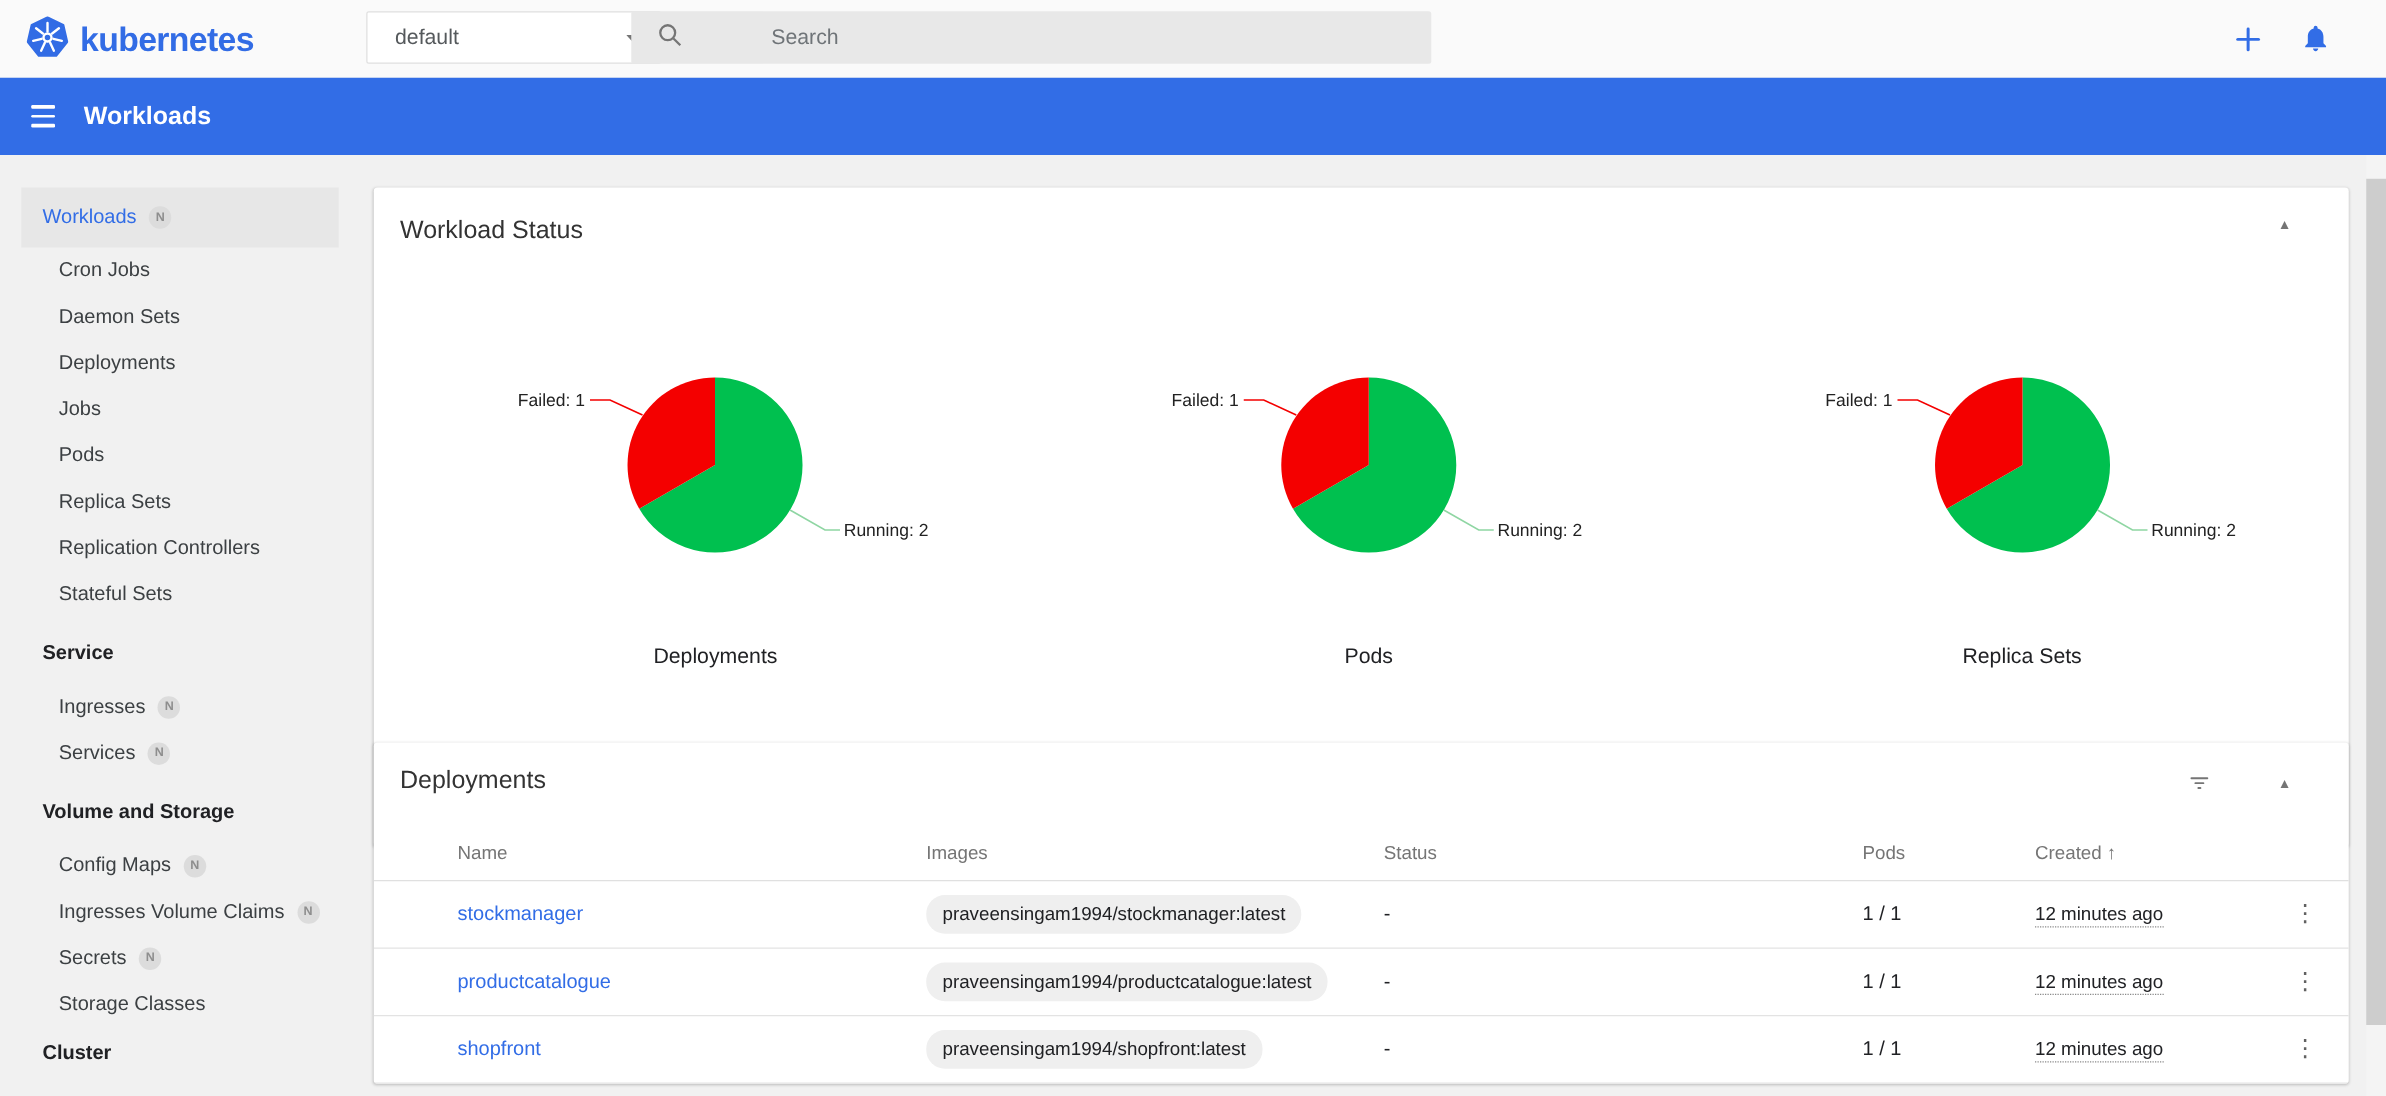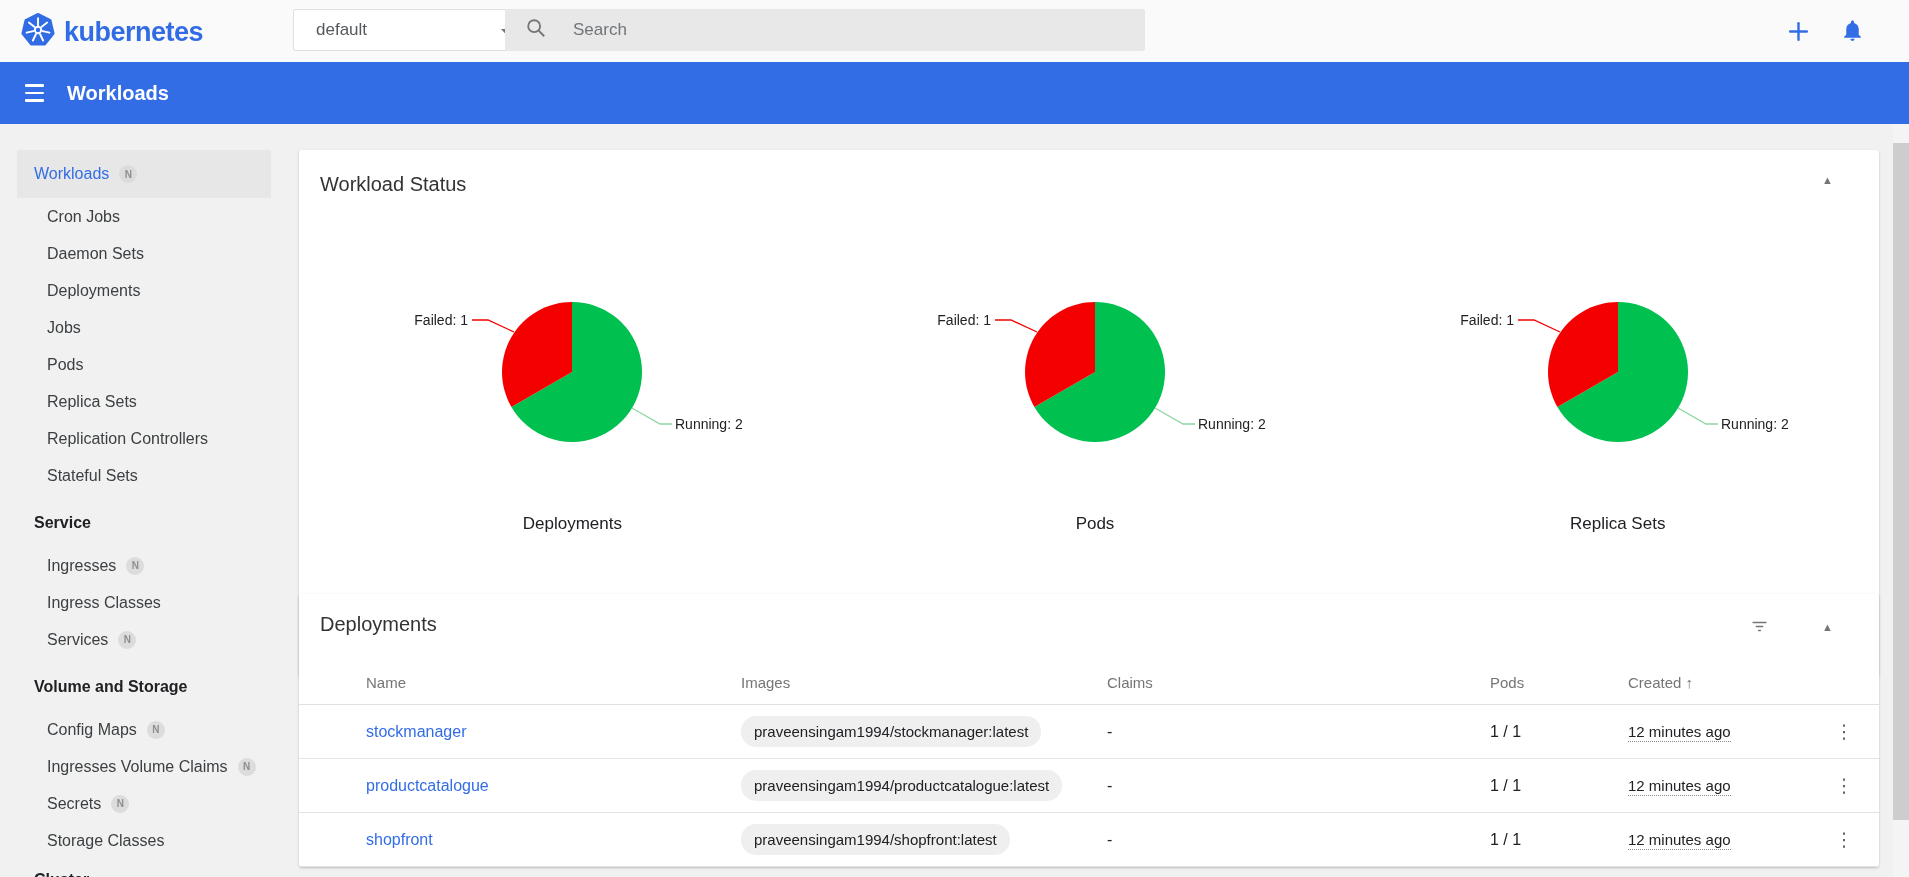--- a/index.html
+++ b/index.html
@@ -8,21 +8,21 @@
 
   
   .header { position:absolute; top:0; left:0; right:0; height:62px; background:#fafafa; z-index:5; }
   .brand { position:absolute; left:21px; top:13px; display:flex; align-items:center; gap:9px; cursor:pointer; }
   .brand-name { color:#326ce5; font-size:27px; font-weight:bold; letter-spacing:-0.5px; }
   .ns-select { position:absolute; left:293px; top:9px; width:236px; height:42px; background:#fff;
                border:1px solid #e0e0e0; border-radius:2px; display:flex; align-items:center;
                padding:0 16px 0 22px; cursor:pointer; }
   .ns-value { color:#55595c; font-size:17px; flex:1; }
   .searchbar { position:absolute; left:505px; top:9px; width:640px; height:42px; background:#e8e8e8;
-               border-radius:2px; display:flex; align-items:center; padding-left:20px; }
+               border-radius:2px; display:flex; align-items:center; padding-left:20px;gap:44px; }
   .search-input { border:none; outline:none; background:transparent; font-size:17px; color:#202124;
                   margin-left:26px; width:520px; }
   .search-input::placeholder { color:#6f7478; opacity:1; }
   .hdr-action { position:absolute; top:19px; cursor:pointer; }
   .hdr-plus { left:1786px; }
   .hdr-bell { left:1840px; top:18px; }
 
   
   .appbar { position:absolute; top:62px; left:0; right:0; height:62px; background:#326de6;
             display:flex; align-items:center; z-index:4; }
@@ -182,23 +182,20 @@
     </div>
 
   <div class="side-header">
       <span>Service</span>
     </div>
   <div class="side-item">
     <span>Ingresses</span>
     <span class="nbadge">N</span>
   </div>
   <div class="side-item">
-      <span>Ingress Classes</span>
-    </div>
-  <div class="side-item">
     <span>Services</span>
     <span class="nbadge">N</span>
   </div>
 
   <div class="side-header">
       <span>Volume and Storage</span>
     </div>
   <div class="side-item">
     <span>Config Maps</span>
     <span class="nbadge">N</span>
@@ -276,21 +273,21 @@
           <line x1="11" y1="17" x2="13" y2="17"></line>
       </svg>
     </span>
     <span class="collapse-btn">▲</span>
 
     <div class="dep-table">
       <div class="thead">
         <div class="th"></div>
         <div class="th sortable">Name</div>
         <div class="th">Images</div>
-        <div class="th">Claims</div>
+        <div class="th">Status</div>
         <div class="th">Pods</div>
         <div class="th sortable">
           <span>Created</span><span class="sort-arrow">↑</span>
         </div>
         <div class="th"></div>
       </div>
 
       <div class="trow">
         <div><span class="dot failed"></span></div>
         <div><span class="name-link">stockmanager</span></div>

